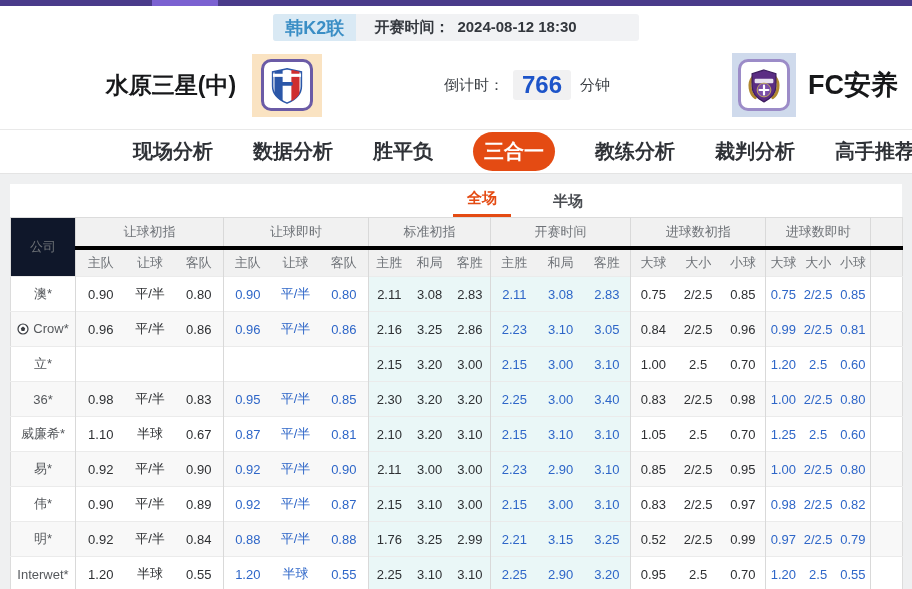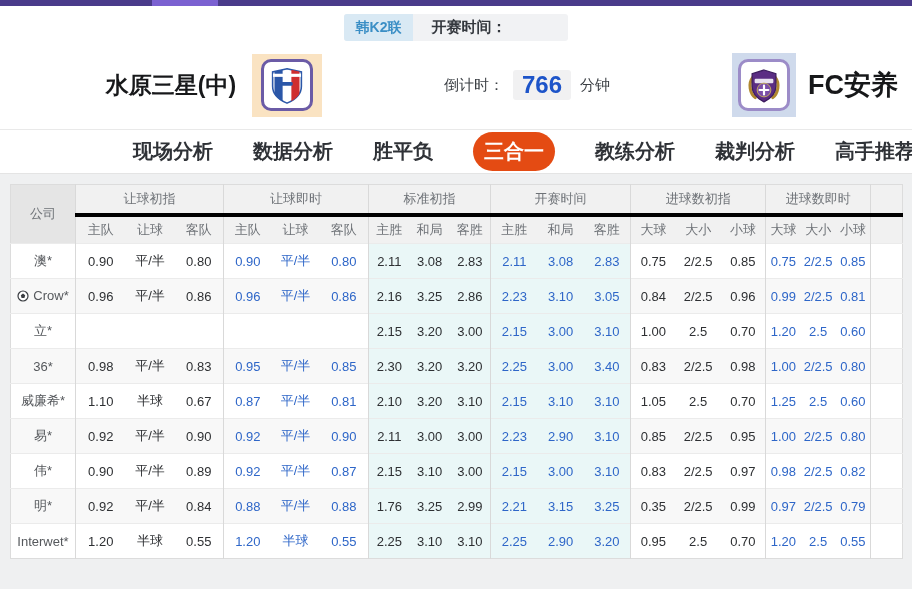--- a/index.html
+++ b/index.html
@@ -10,21 +10,21 @@
     background:#eff0f1; color:#2e3033;
   }
   
   .top-strip { height:6px; background:#4a3b8a; position:relative; }
   .top-strip .seg { position:absolute; left:152px; top:0; width:66px; height:6px; background:#7b61d1; }
 
   
   .match-header { background:#fff; padding-top:8px; }
   .league-row { display:flex; justify-content:center; }
   .league-chip { display:flex; align-items:center; background:#f1f2f4; border-radius:3px; overflow:hidden; height:27px; }
-  .league-badge { background:#d9e9f4; color:#3a8ec5; font-size:14px; font-weight:700; padding:0 12px; height:100%; display:flex; align-items:center; cursor:pointer; }
+  .league-badge { background:#d9e9f4; color:#3a8ec5; font-size:18px; font-weight:700; padding:0 12px; height:100%; display:flex; align-items:center; cursor:pointer; }
   .kickoff { padding:0 62px 0 18px; font-size:15px; font-weight:700; color:#33373d; display:flex; gap:8px; }
 
   .teams-row { display:flex; align-items:center; height:88px;margin-left:16px; }
   .home-name { width:150px; margin-left:80px; text-align:center; font-size:23px; font-weight:700; color:#17181a; }
   .logo-tile { display:flex; align-items:center; justify-content:center; }
   .home-tile { width:70px; height:63px; background:#fae3c2; margin-left:6px; }
   .away-tile { width:64px; height:64px; background:#cfdaec; }
   .logo-box { background:#fff; border-radius:10px; display:flex; align-items:center; justify-content:center; }
   .home-box { width:52px; height:52px; border:3px solid #6b5ba6; }
   .away-box { width:52px; height:52px; border:3px solid #9c8cc8; }
@@ -44,21 +44,21 @@
   .period-bar { height:33px; display:flex; justify-content:center; align-items:flex-end; gap:28px; padding-left:138px; }
   .period-tab { font-size:15px; font-weight:700; color:#4a4d52; padding:0 14px 6px; cursor:pointer; }
   .period-tab.active { color:#e44b13; border-bottom:3px solid #e44b13; }
 
   
   table { border-collapse:collapse; width:892px; table-layout:fixed; border:1px solid #dcdcdc; }
   th, td { text-align:center; padding:0; overflow:hidden; white-space:nowrap; }
   thead th { background:#f1f1f1; color:#6e7277; font-weight:400; font-size:13px; }
   .group-th { height:30px; border-bottom:4px solid #000000; }
   .sub-th { height:29px; }
-  .company-th { background:#e5e5e5; }
+  .company-th { background:#0f172a; }
   .gb { border-left:1px solid #d9d9d9; }
   thead { border-bottom:1px solid #d9d9d9; }
   tbody tr { border-top:1px solid #ebebeb; height:35px; }
   tbody tr:nth-child(even) { background:#f8f8f8; }
   td.val { font-size:13px; color:#2e3033; }
   td.live { color:#2e66c8; }
   td.cyan { background:#eaf7f7; }
   td.company { font-size:13px; color:#55585c; }
   .ball-icon { display:inline-block; vertical-align:-2px; margin-right:4px; }
 </style>
@@ -68,20 +68,21 @@
 <div class="top-strip">
   <div class="seg"></div>
 </div>
 
 <div class="match-header">
   <div class="league-row">
     <div class="league-chip">
       <span class="league-badge">韩K2联</span>
       <span class="kickoff">
         <span>开赛时间：</span>
+        <span>2024-08-12 18:30</span>
       </span>
     </div>
   </div>
   <div class="teams-row">
     <div class="home-name">水原三星(中)</div>
     <div class="logo-tile home-tile">
       <div class="logo-box home-box">
         <svg width="40" height="40" viewBox="0 0 64 64">
           <defs>
               <clipPath id="hs">
@@ -124,20 +125,24 @@
     <div class="nav-tab">数据分析</div>
     <div class="nav-tab">胜平负</div>
     <div class="nav-tab active">三合一</div>
     <div class="nav-tab">教练分析</div>
     <div class="nav-tab">裁判分析</div>
     <div class="nav-tab">高手推荐</div>
   </div>
 
 <div class="page-body">
   <div class="card">
+    <div class="period-bar">
+        <div class="period-tab active">全场</div>
+        <div class="period-tab">半场</div>
+      </div>
     <table>
       <colgroup>
         <col style="width:65px">
         <col style="width:50px">
           <col style="width:49px">
           <col style="width:49px">
         <col style="width:48px">
           <col style="width:48px">
           <col style="width:49px">
         <col style="width:41px">
@@ -352,21 +357,21 @@
             <td class="val">0.84</td>
             <td class="val live gb">0.88</td>
             <td class="val live">平/半</td>
             <td class="val live">0.88</td>
             <td class="val cyan gb">1.76</td>
             <td class="val cyan">3.25</td>
             <td class="val cyan">2.99</td>
             <td class="val live cyan gb">2.21</td>
             <td class="val live cyan">3.15</td>
             <td class="val live cyan">3.25</td>
-            <td class="val gb">0.35</td>
+            <td class="val gb">0.52</td>
             <td class="val">2/2.5</td>
             <td class="val">0.99</td>
             <td class="val live gb">0.97</td>
             <td class="val live">2/2.5</td>
             <td class="val live">0.79</td>
             <td class="gb"></td>
           </tr>
           <tr>
             <td class="company"><span>Interwet*</span></td>
             <td class="val gb">1.20</td>

